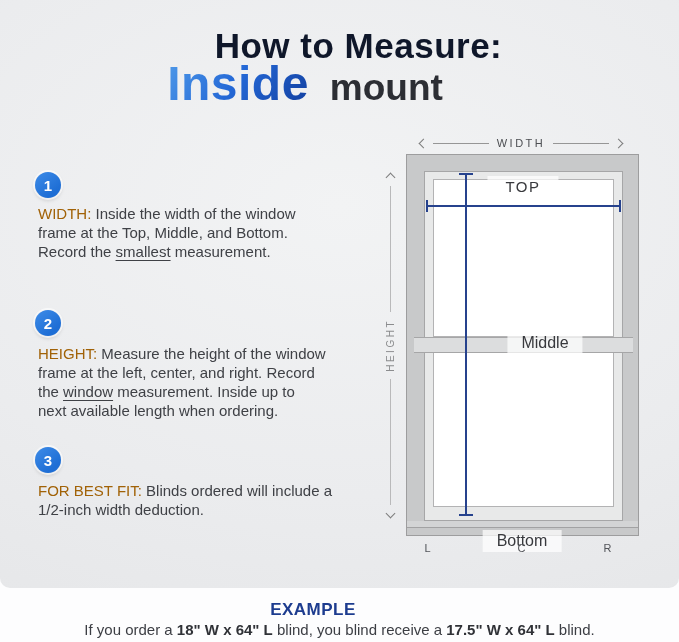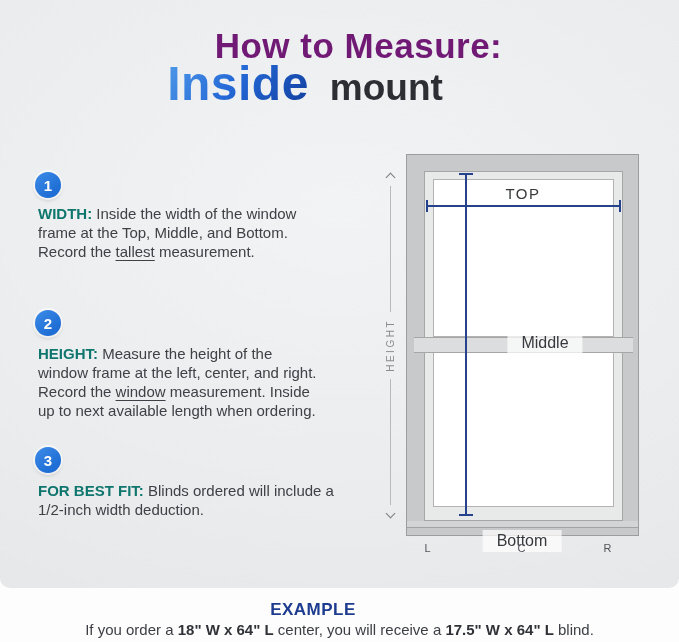--- a/index.html
+++ b/index.html
@@ -10,21 +10,21 @@
   }
   
   #panel {
     position: absolute; left: 0; top: 0; width: 679px; height: 588px;
     background: radial-gradient(120% 90% at 50% 35%, #f2f3f4 0%, #ebecee 55%, #e4e5e7 100%);
     border-radius: 0 0 10px 10px;
   }
   
   .title-line1 {
     position: absolute; left: 0; top: 28px; width: 679px; text-align: center;
-    font-size: 35px; line-height: 1; font-weight: 600; color: #701a75; letter-spacing: .5px; padding-left: 38px;
+    font-size: 35px; line-height: 1; font-weight: 600; color: #0f172a; letter-spacing: .5px; padding-left: 38px;
   }
   .title-line2 {
     position: absolute; left: 0; top: 60px; width: 610px; height: 48px;
     display: flex; justify-content: center; align-items: baseline; gap: 15px;
   }
   .title-accent {
     font-size: 48px; line-height: 48px; font-weight: 800; letter-spacing: .5px;
     background: linear-gradient(125deg, #4f9ae9 0%, #2468d6 48%, #123f9f 100%);
     -webkit-background-clip: text; background-clip: text; color: transparent;
   }
@@ -33,21 +33,21 @@
   .step-circle {
     position: absolute; left: 35px; width: 26px; height: 26px; border-radius: 50%;
     background: linear-gradient(140deg, #3e8ce8 0%, #1e6ed5 75%);
     box-shadow: 0 0 0 2px rgba(255,255,255,.65), 0 2px 4px rgba(0,0,0,.18);
     display: flex; align-items: center; justify-content: center;
     color: #fff; font-size: 15px; font-weight: 700;
   }
   .step-text {
     position: absolute; left: 38px; font-size: 15px; line-height: 19px; color: #3f4146;
   }
-  .step-label { font-weight: 700; color: #0f766e; }
+  .step-label { font-weight: 400; color: #a16207; }
   .u { text-decoration: underline; text-underline-offset: 3px; }
   
   .w-arrow {
     position: absolute; left: 420px; top: 137px; width: 202px; height: 12px;
     display: flex; align-items: center; gap: 6px;
   }
   .arrow-seg-h { flex: 1; height: 1px; background: #969696; }
   .chev { display: inline-block; width: 7px; height: 7px;
           border-top: 1.5px solid #7d7d7d; border-left: 1.5px solid #7d7d7d; flex: none; }
   .chev-l { transform: rotate(-45deg); }
@@ -86,21 +86,21 @@
   
   .m-line-h { position: absolute; left: 427px; top: 205px; width: 193px; height: 2px; background: #26428d; }
   .m-line-v { position: absolute; left: 465px; top: 174px; width: 2px; height: 342px; background: #26428d; }
   .tick-v { position: absolute; width: 2px; height: 12px; background: #26428d; }
   .tick-h { position: absolute; width: 14px; height: 2px; background: #26428d; }
   
   .pos-label {
     position: absolute; transform: translateX(-50%);
     background: rgba(255,255,255,.72); color: #38393d; white-space: nowrap;
   }
-  .pos-top { left: 523px; top: 183px; font-size: 15px; letter-spacing: 1.5px; padding: 2px 18px; }
+  .pos-top { left: 523px; top: 176px; font-size: 15px; letter-spacing: 1.5px; padding: 2px 18px; }
   .pos-middle { left: 521px; top: 332px; font-size: 16px; padding: 2px 14px; margin-left: 24px; }
   .pos-bottom { left: 522px; top: 530px; font-size: 16px; padding: 2px 14px; }
   .marker {
     position: absolute; top: 542px; transform: translateX(-50%);
     font-size: 11px; letter-spacing: 1px; color: #525459; font-weight: 500;
   }
   
   .example-heading {
     position: absolute; left: 0; top: 600px; width: 626px; text-align: center;
     font-size: 17px; font-weight: 700; color: #1d3c8f; letter-spacing: .5px;
@@ -120,37 +120,44 @@
   <div class="title-line1">How to Measure:</div>
   <div class="title-line2">
     <span class="title-accent">Inside</span>
     <span class="title-suffix">mount</span>
   </div>
 
   <div class="step-circle" style="top:172px">
     <span>1</span>
   </div>
   <div class="step-text" style="top:204px; width:272px">
-    <span class="step-label">WIDTH:</span><span> Inside the width of the window frame at the Top, Middle, and Bottom. Record the </span><span class="u">tallest</span><span> measurement.</span>
+    <span class="step-label">WIDTH:</span><span> Inside the width of the window frame at the Top, Middle, and Bottom. Record the </span><span class="u">smallest</span><span> measurement.</span>
   </div>
 
   <div class="step-circle" style="top:310px">
     <span>2</span>
   </div>
   <div class="step-text" style="top:344px; width:288px">
     <span class="step-label">HEIGHT:</span><span> Measure the height of the window frame at the left, center, and right. Record the </span><span class="u">window</span><span> measurement. Inside up to next available length when ordering.</span>
   </div>
 
   <div class="step-circle" style="top:447px">
     <span>3</span>
   </div>
   <div class="step-text" style="top:481px; width:322px">
     <span class="step-label">FOR BEST FIT:</span><span> Blinds ordered will include a 1/2-inch width deduction.</span>
   </div>
 
+  <div class="w-arrow">
+    <span class="chev chev-l"></span>
+    <span class="arrow-seg-h"></span>
+    <span class="arrow-label-h">WIDTH</span>
+    <span class="arrow-seg-h"></span>
+    <span class="chev chev-r"></span>
+  </div>
 
   <div class="h-arrow">
     <span class="chev chev-u"></span>
     <span class="arrow-seg-v"></span>
     <span class="arrow-label-v">HEIGHT</span>
     <span class="arrow-seg-v"></span>
     <span class="chev chev-d"></span>
   </div>
 
   <div class="win-frame">
@@ -172,15 +179,15 @@
   <div class="pos-label pos-top">TOP</div>
   <div class="pos-label pos-middle">Middle</div>
   <div class="pos-label pos-bottom">Bottom</div>
 
   <div class="marker" style="left:428px">L</div>
   <div class="marker" style="left:522px">C</div>
   <div class="marker" style="left:608px">R</div>
 
   <div class="example-heading">EXAMPLE</div>
   <div class="example-text">
-    <span>If you order a </span><b>18" W x 64" L</b><span> center, you will receive a </span><b>17.5" W x 64" L</b><span> blind.</span>
+    <span>If you order a </span><b>18" W x 64" L</b><span> blind, you blind receive a </span><b>17.5" W x 64" L</b><span> blind.</span>
   </div>
 </div>
 
 </body></html>

